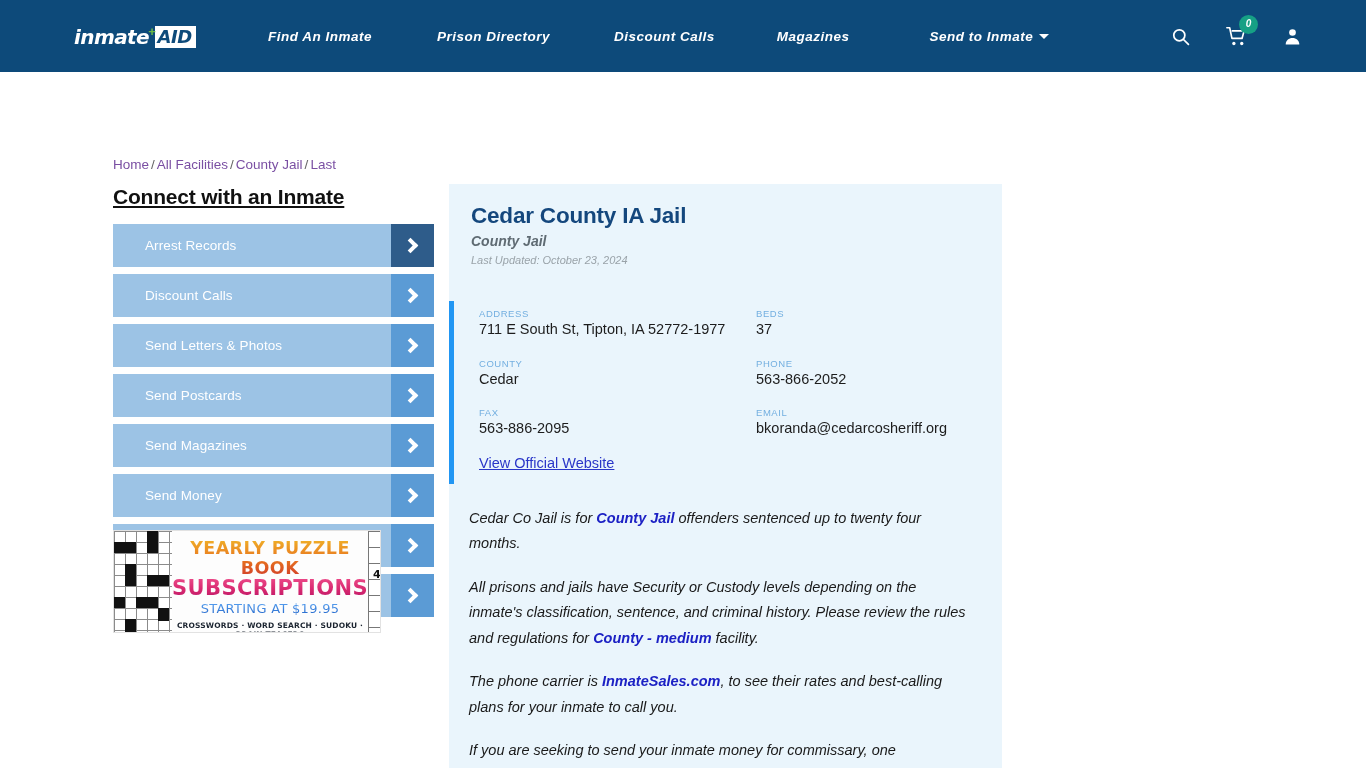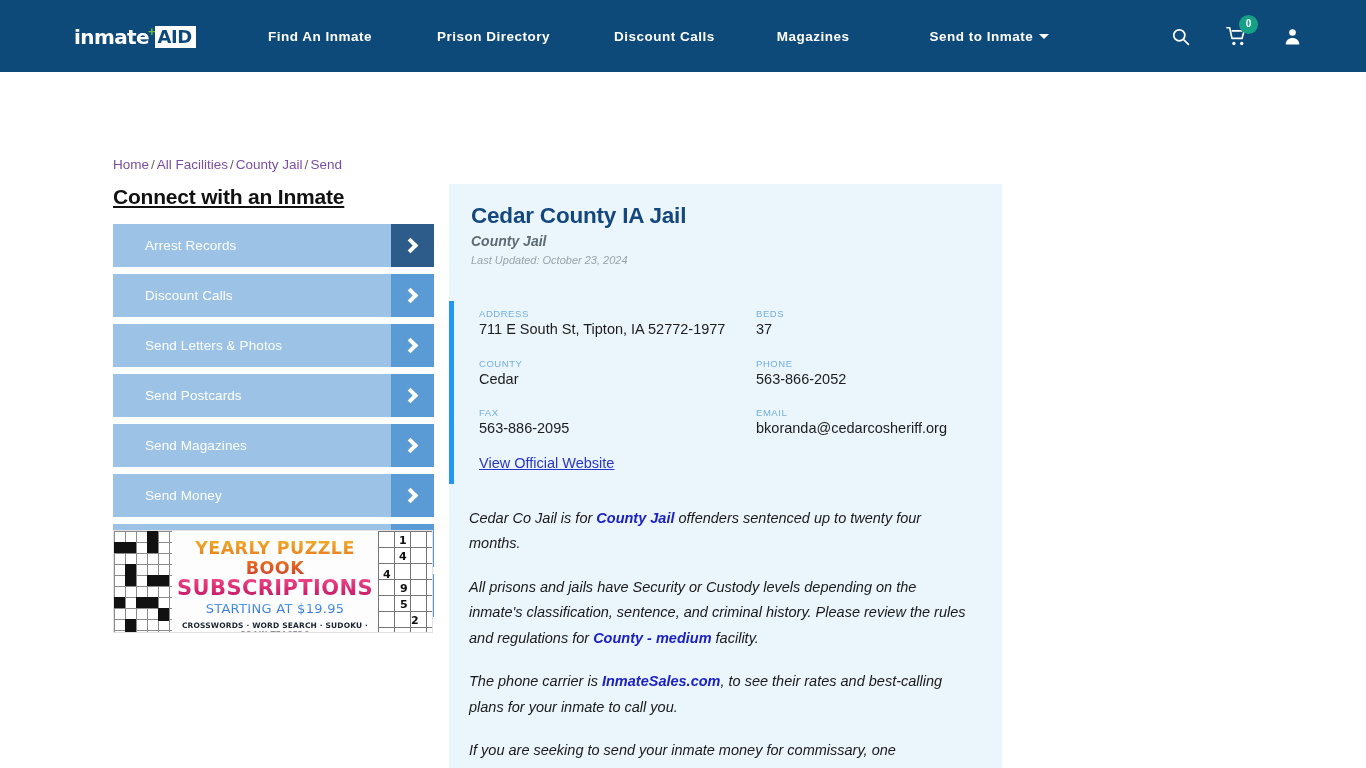--- a/index.html
+++ b/index.html
@@ -9,20 +9,21 @@
     font-family: "Liberation Sans", sans-serif;
     overflow: hidden;
   }
 
   
   .site-header {
     width: 1366px; height: 72px;
     background: #0d4a7a;
     display: flex; align-items: center;
     position: relative;
+    font-style: italic;
   }
   .logo-wrap {
     position: absolute; left: 74px; top: 24px;
     display: flex; align-items: center; height: 26px;
   }
   .logo-inmate {
     color: #ffffff; font-size: 20px; font-weight: bold;
     letter-spacing: -0.6px; font-family: "DejaVu Sans", sans-serif;
   }
   .logo-plus {
@@ -113,21 +114,21 @@
     width: 11px; height: 11px;
     border-right: 4px solid #ffffff;
     border-top: 4px solid #ffffff;
     transform: rotate(45deg);
     margin-left: -4px;
   }
 
   
   .ad-banner {
     position: absolute; left: 113px; top: 458px;
-    width: 320px; height: 103px;
+    width: 268px; height: 103px;
     background: #ffffff; overflow: hidden;
     border: 1px solid #e2e2e2;
     cursor: pointer;
     display: flex; align-items: stretch;
   }
   .ad-grid-left { width: 58px; flex: 0 0 58px; position: relative; background:#fff; }
   .ad-mid { flex: 1 1 auto; position: relative; text-align: center;
             background: #fdfdfd; padding-top: 7px; }
   .ad-grid-right { width: 54px; flex: 0 0 54px; position: relative; background:#fff; }
   .ad-l1 {
@@ -264,21 +265,21 @@
         <circle cx="12" cy="7" r="4.2"></circle>
         <path d="M3.4 22c0-4.9 3.9-8.2 8.6-8.2s8.6 3.3 8.6 8.2z"></path>
       </svg>
     </a>
   </div>
 </div>
 
 <div class="page">
 
   <div class="breadcrumb">
-    <a>Home</a><span class="sep">/</span><a>All Facilities</a><span class="sep">/</span><a>County Jail</a><span class="sep">/</span><a class="crumb-last">Send</a>
+    <a>Home</a><span class="sep">/</span><a>All Facilities</a><span class="sep">/</span><a>County Jail</a><span class="sep">/</span><a class="crumb-last">Last</a>
   </div>
 
   <div class="sidebar">
     <span class="sidebar-title">Connect with an Inmate</span>
 
     <div class="side-btn active">
       <span class="lbl">Arrest Records</span>
       <span class="arrow-box">
           <i class="chev"></i>
         </span>

